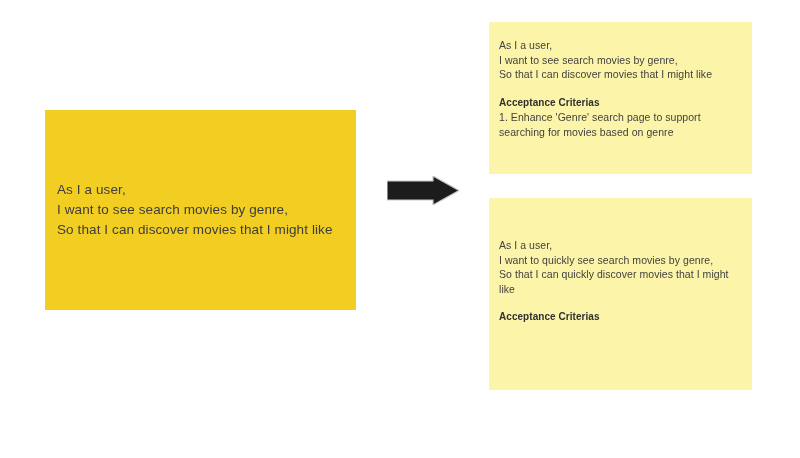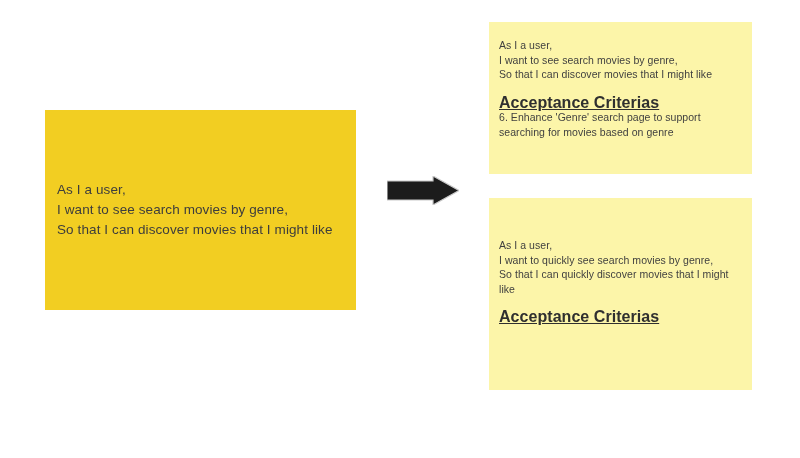--- a/index.html
+++ b/index.html
@@ -85,26 +85,25 @@
 
   .story-body {
     font-size: 10.5px;
     line-height: 14.5px;
     color: #3f3f3f;
     white-space: pre-line;
     letter-spacing: 0.05px;
   }
   .criteria-heading {
     margin-top: 14px;
-    font-size: 16px;
+    font-size: 10px;
     line-height: 14.5px;
     font-weight: bold;
     color: #2f2f2f;
     letter-spacing: 0.05px;
-    text-decoration: underline;
   }
   .criteria-body {
     font-size: 10.5px;
     line-height: 14.5px;
     color: #3f3f3f;
     white-space: pre-line;
     letter-spacing: 0.05px;
   }
 </style>
 </head>
@@ -123,21 +122,21 @@
       <polygon points="0,5 46,5 46,0 72,14.5 46,29 46,24 0,24" fill="#1c1c1c" stroke="#c9c9c9" stroke-width="1.2"></polygon>
     </svg>
   </div>
 
   <div class="story-card card-1">
     <div class="story-inner">
       <div class="story-body">As I a user,
 I want to see search movies by genre,
 So that I can discover movies that I might like</div>
       <div class="criteria-heading">Acceptance Criterias</div>
-      <div class="criteria-body">6. Enhance 'Genre' search page to support searching for movies based on genre</div>
+      <div class="criteria-body">1. Enhance 'Genre' search page to support searching for movies based on genre</div>
     </div>
   </div>
 
   <div class="story-card card-2">
     <div class="story-inner">
       <div class="story-body">As I a user,
 I want to quickly see search movies by genre,
 So that I can quickly discover movies that I might like</div>
       <div class="criteria-heading">Acceptance Criterias</div>
     </div>

